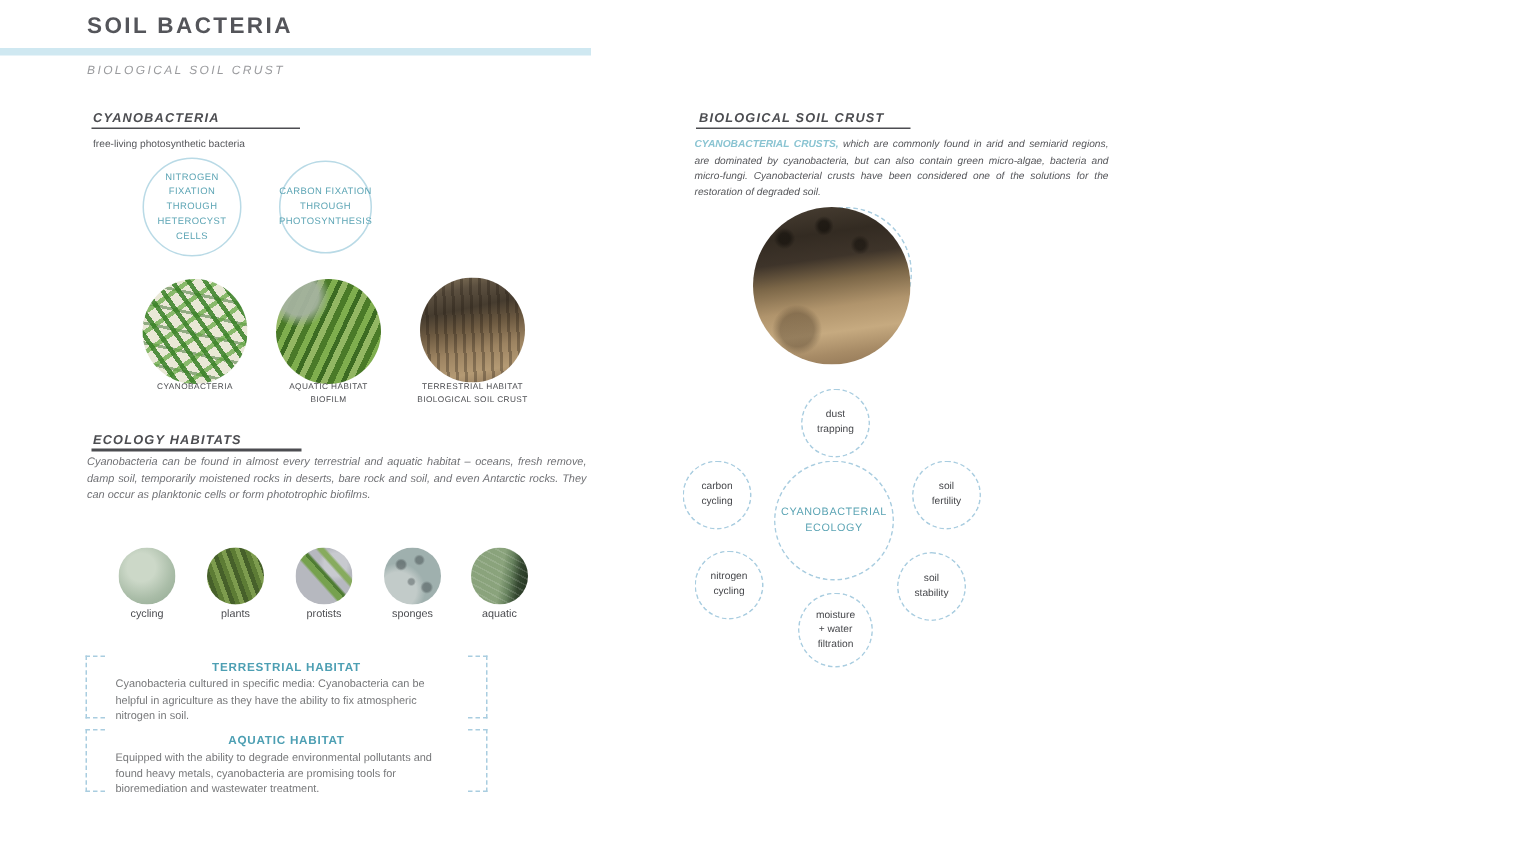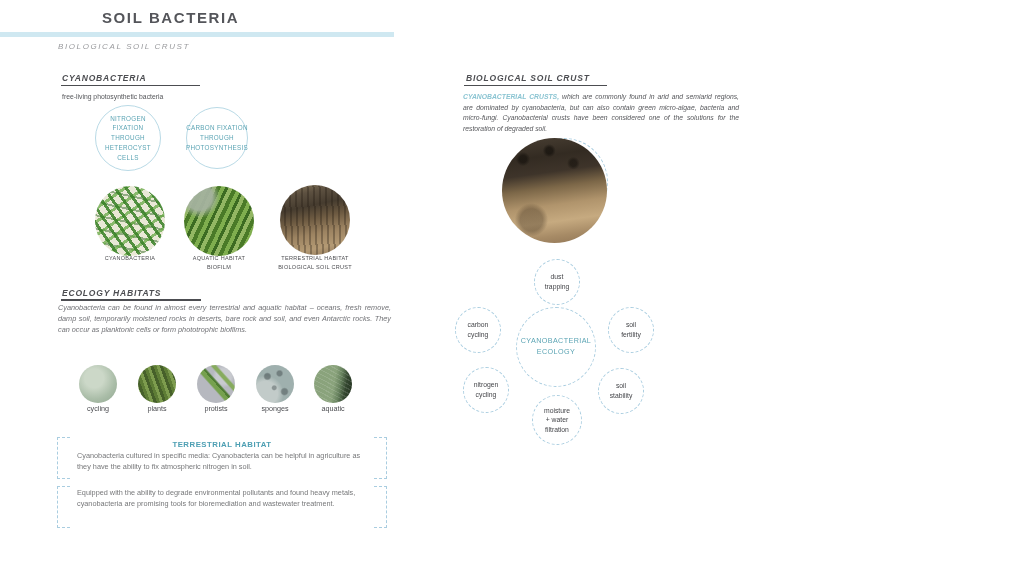--- a/index.html
+++ b/index.html
@@ -4,21 +4,21 @@
 <style>
   * { margin:0; padding:0; box-sizing:border-box; }
   html,body { background:#ffffff; }
   .page {
     position:relative; width:1024px; height:576px; background:#ffffff;
     font-family:"Liberation Sans", sans-serif; color:#55565a; overflow:hidden;
   }
   .abs { position:absolute; }
 
   
-  .title { left:58px; top:9px; font-size:15px; font-weight:bold; letter-spacing:1.6px; color:#54555a;margin-left:44px; }
+  .title { left:58px; top:9px; font-size:15px; font-weight:bold; letter-spacing:1.6px; color:#54555a; }
   .band  { left:0; top:32px; width:394px; height:5px; background:#cfe8f1; }
   .subtitle { left:58px; top:42px; font-size:8px; font-style:italic; letter-spacing:1.6px; color:#9a9b9e; }
 
   
   .sec-head { font-size:8.5px; font-weight:bold; font-style:italic; letter-spacing:.8px; color:#4c4d51; }
   .sec-rule { height:1.5px; background:#4c4d51; }
 
   .tagline { left:62px; top:93px; font-size:6.8px; color:#55565a; }
 
   
@@ -79,21 +79,21 @@
       radial-gradient(circle at 48% 60%, rgba(70,80,82,.45) 0 6%, transparent 10%),
       radial-gradient(circle at 75% 70%, rgba(70,80,82,.5) 0 7%, transparent 11%),
       radial-gradient(circle at 25% 75%, #c2cbc9 0 30%, transparent 45%); }
   .host-sloths { left:314px;
     background-image:
       repeating-linear-gradient(28deg, rgba(255,255,255,.12) 0 1px, transparent 1px 4px),
       linear-gradient(100deg, #8aa37c 0 52%, #66815d 66%, #33462f 80%, #22301e 100%); }
   .host-label { top:404px; width:60px; text-align:center; font-size:7.2px; color:#4c4d51; }
 
   
-  .callout { width:330px; height:42px; }
+  .callout { width:268px; height:42px; }
   .callout .bracket { position:absolute; top:0; bottom:0; width:13px; }
   .callout .bracket.l { left:0; border-left:1px dashed #a9cde0; border-top:1px dashed #a9cde0; border-bottom:1px dashed #a9cde0; }
   .callout .bracket.r { right:0; border-right:1px dashed #a9cde0; border-top:1px dashed #a9cde0; border-bottom:1px dashed #a9cde0; }
   .callout-title { margin-top:3px; text-align:center; font-size:7.8px; font-weight:bold; letter-spacing:.5px; color:#4d9fb3; }
   .callout-body { margin-top:2px; padding:0 20px; text-align:left; font-size:7.3px; line-height:1.45; color:#77787a; }
 
   
   .right-para { left:463px; top:92px; width:276px; font-size:6.8px; line-height:1.55; }
   .right-para .lead { color:#8ac4d2; font-weight:bold; }
   .right-para .rest { color:#55565a; }
@@ -172,20 +172,21 @@
 
   <div class="abs callout" style="left:57px; top:437px;">
     <div class="bracket l"></div>
     <div class="bracket r"></div>
     <div class="callout-title">TERRESTRIAL HABITAT</div>
     <div class="callout-body">Cyanobacteria cultured in specific media: Cyanobacteria can be helpful in agriculture as they have the ability to fix atmospheric nitrogen in soil.</div>
   </div>
   <div class="abs callout" style="left:57px; top:486px;">
     <div class="bracket l"></div>
     <div class="bracket r"></div>
+    <div class="callout-title">AQUATIC HABITAT</div>
     <div class="callout-body">Equipped with the ability to degrade environmental pollutants and found heavy metals, cyanobacteria are promising tools for bioremediation and wastewater treatment.</div>
   </div>
 
   <div class="abs sec-head" style="left:466px; top:73px;">BIOLOGICAL SOIL CRUST</div>
   <div class="abs sec-rule" style="left:464px; top:84.5px; width:143px;"></div>
   <div class="abs para right-para">
     <span class="lead">CYANOBACTERIAL CRUSTS,</span><span class="rest"> which are commonly found in arid and semiarid regions, are dominated by cyanobacteria, but can also contain green micro-algae, bacteria and micro-fungi. Cyanobacterial crusts have been considered one of the solutions for the restoration of degraded soil.</span>
   </div>
 
   <div class="abs dashed-circle deco-circle"></div>

